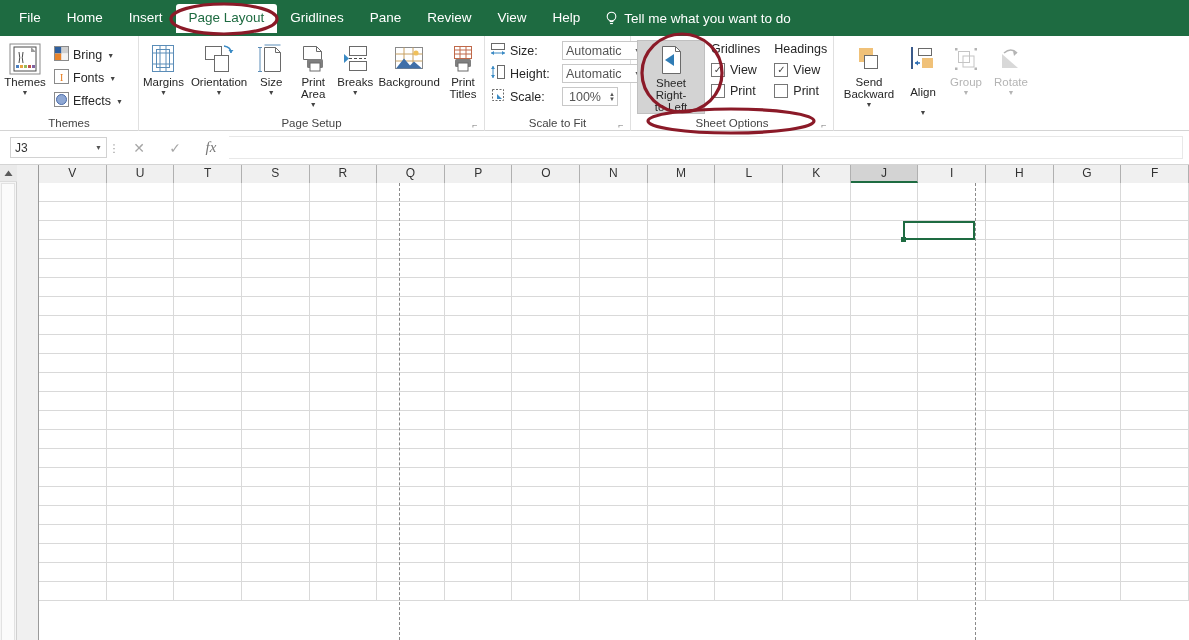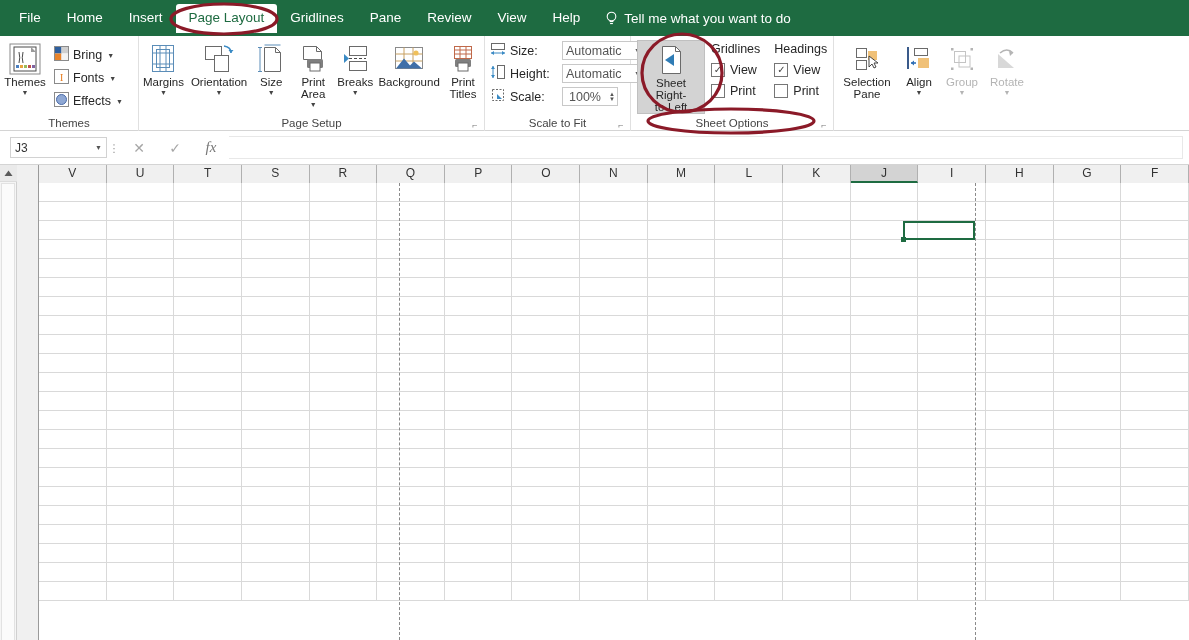--- a/index.html
+++ b/index.html
@@ -498,33 +498,32 @@
       </div>
     </div>
     <div class="group-label">
       <span>Sheet Options</span>
       <span class="dialog-launcher">⌐</span>
     </div>
   </div>
 
   <div class="group" style="width:355px;border-right:none;">
     <div class="group-body" style="padding-left:2px;">
-      <div class="bigbtn" style="width:62px;">
+      <div class="bigbtn" style="width:66px;">
         <span class="ic">
           <svg width="30" height="28" viewBox="0 0 30 28">
-              <rect x="4.5" y="3.5" width="10" height="9" fill="#fff" stroke="#6a6a6a"></rect>
-              <rect x="4.5" y="15.5" width="10" height="9" fill="#fff" stroke="#6a6a6a"></rect>
-              <rect x="16" y="6" width="9" height="9" fill="#f0c178"></rect>
-              <path d="M17 11 l0 11 l3 -3 l2 4 l2 -1 l-2 -4 l4 0 z" fill="#fff" stroke="#333" stroke-width="0.9"></path>
-            </svg>
-        </span>
-        <span class="lbl">Selection
-Pane</span>
-      </div>
-      <div class="bigbtn" style="width:42px;">
+              <rect x="5" y="3" width="14" height="14" fill="#f0c178"></rect>
+              <rect x="10.5" y="10.5" width="13" height="13" fill="#fff" stroke="#6a6a6a"></rect>
+            </svg>
+        </span>
+        <span class="lbl">Send
+Backward</span>
+        <span class="caret">▼</span>
+      </div>
+      <div class="bigbtn" style="width:42px;gap:10px;">
         <span class="ic">
           <svg width="30" height="28" viewBox="0 0 30 28">
               <line x1="4" y1="2" x2="4" y2="24" stroke="#3a5a8a" stroke-width="2"></line>
               <rect x="10.5" y="3.5" width="13" height="7" fill="#fff" stroke="#6a6a6a"></rect>
               <rect x="14" y="13" width="11" height="10" fill="#f0c178"></rect>
               <path d="M12 18 l-5 0" stroke="#2f6fb5" stroke-width="1.6"></path>
               <path d="M7 18 l3 -2.5 v5 z" fill="#2f6fb5"></path>
             </svg>
         </span>
         <span class="lbl">Align</span>

